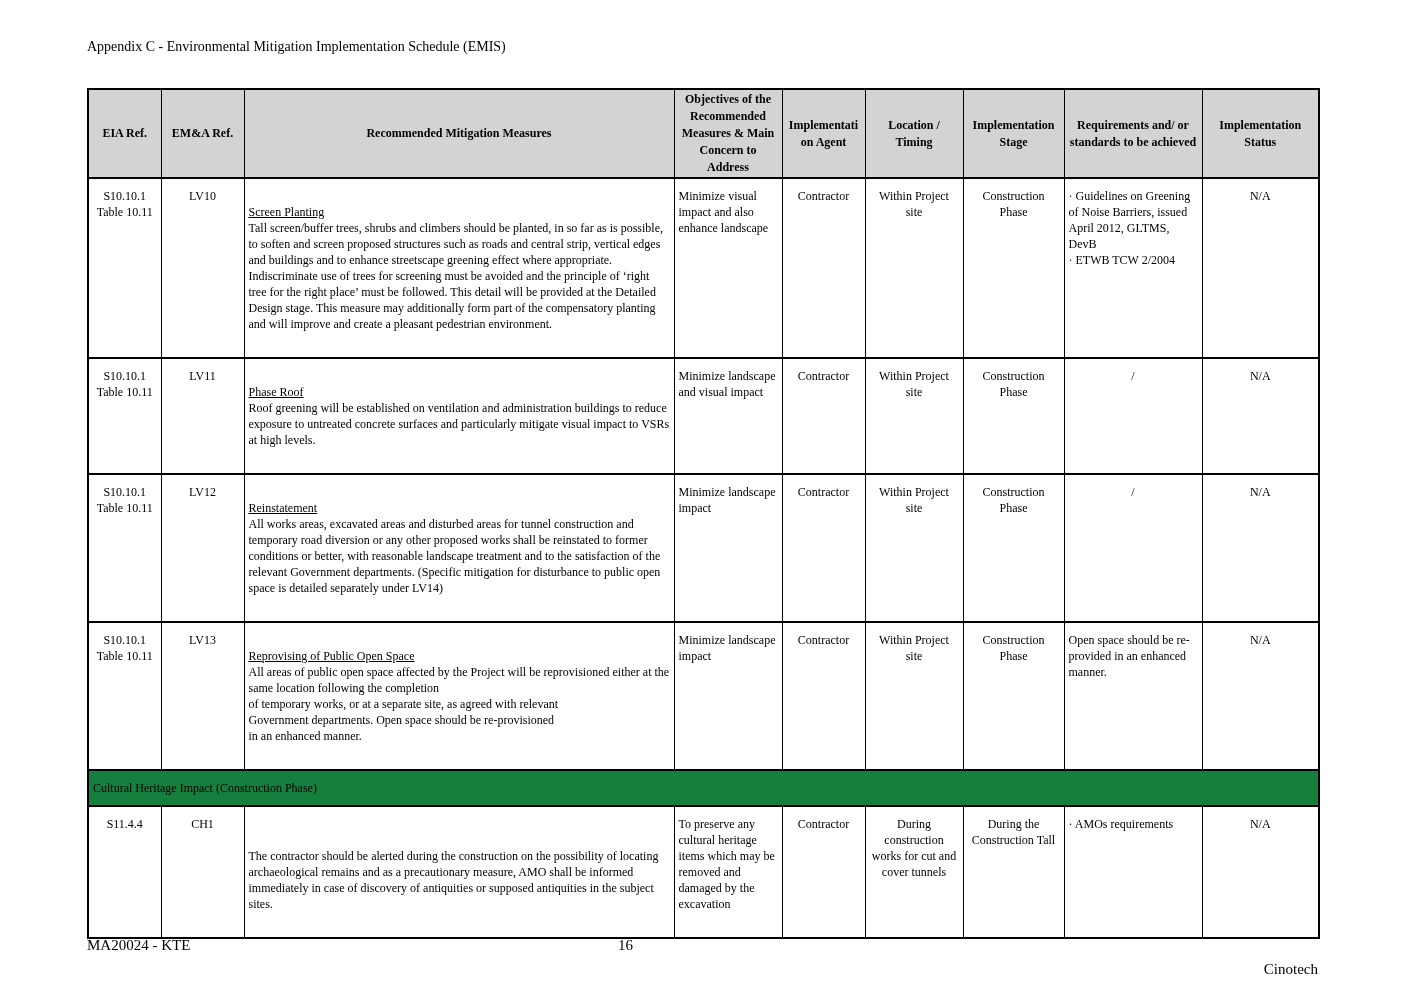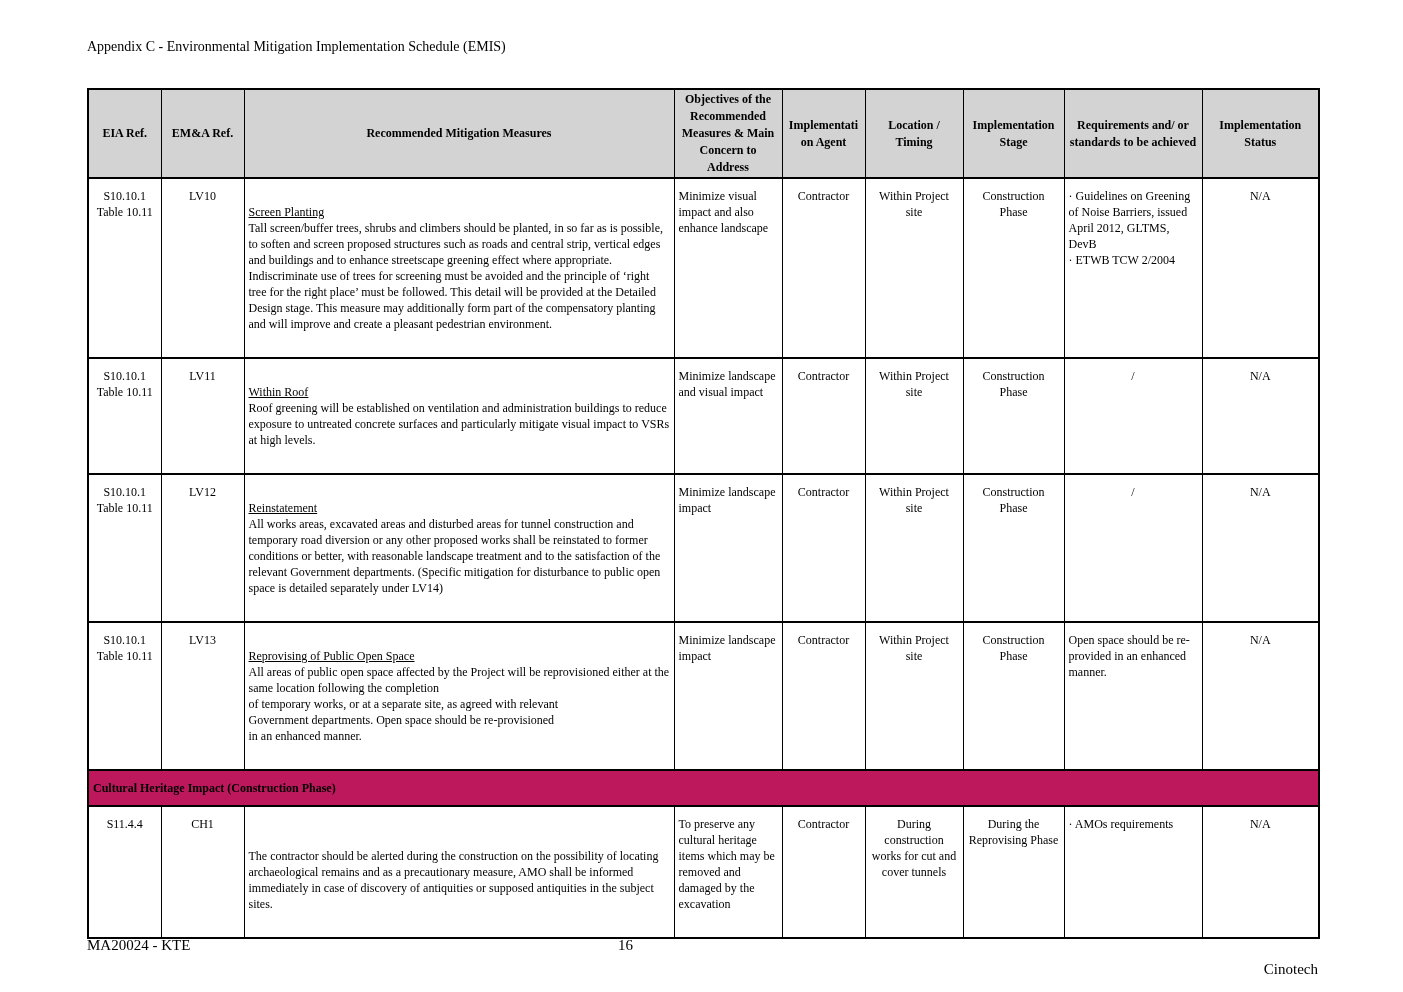--- a/index.html
+++ b/index.html
@@ -31,21 +31,21 @@
     font-weight:bold;
     text-align:center;
     vertical-align:middle;
     line-height:17px;
     padding:1px 3px;
     font-family:Liberation Serif, serif;
   }
   td.c{text-align:center;}
   .measure-title{text-decoration:underline;}
   td.section-cell{
-    background:#be185d;font-weight:bold;text-align:left;
+    background:#15803d;font-weight:normal;text-align:left;
     line-height:15px;padding:0 4px;
   }
   .footer{position:absolute;top:937px;font-size:15px;}
   .footer-left{left:87px;}
   .footer-center{left:0;width:1251px;text-align:center;}
   .footer-right{right:85px;text-align:right;margin-top:24px;}
 </style>
 </head>
 <body>
 
@@ -95,21 +95,21 @@
       <td class="c">Construction Phase</td>
       <td>· Guidelines on Greening of Noise Barriers, issued April 2012, GLTMS, DevB
 · ETWB TCW 2/2004</td>
       <td class="c">N/A</td>
     </tr>
     <tr style="height:77px">
       <td class="c">S10.10.1
 Table 10.11</td>
       <td class="c">LV11</td>
       <td>
-        <span class="measure-title">Within Roof</span>
+        <span class="measure-title">Phase Roof</span>
         <div>Roof greening will be established on ventilation and administration buildings to reduce exposure to untreated concrete surfaces and particularly mitigate visual impact to VSRs at high levels.</div>
       </td>
       <td>Minimize landscape and visual impact</td>
       <td class="c">Contractor</td>
       <td class="c">Within Project site</td>
       <td class="c">Construction Phase</td>
       <td class="c">/</td>
       <td class="c">N/A</td>
     </tr>
     <tr style="height:124px">
@@ -151,21 +151,21 @@
     <tr style="height:102px">
       <td class="c">S11.4.4</td>
       <td class="c">CH1</td>
       <td>
         <span class="measure-title"></span>
         <div>The contractor should be alerted during the construction on the possibility of locating archaeological remains and as a precautionary measure, AMO shall be informed immediately in case of discovery of antiquities or supposed antiquities in the subject sites.</div>
       </td>
       <td>To preserve any cultural heritage items which may be removed and damaged by the excavation</td>
       <td class="c">Contractor</td>
       <td class="c">During construction works for cut and cover tunnels</td>
-      <td class="c">During the Reprovising Phase</td>
+      <td class="c">During the Construction Tall</td>
       <td>· AMOs requirements</td>
       <td class="c">N/A</td>
     </tr>
   </tbody>
 </table>
 
 <div class="footer footer-center">16</div>
 <div class="footer footer-left">MA20024 - KTE</div>
 <div class="footer footer-right">Cinotech</div>
 

